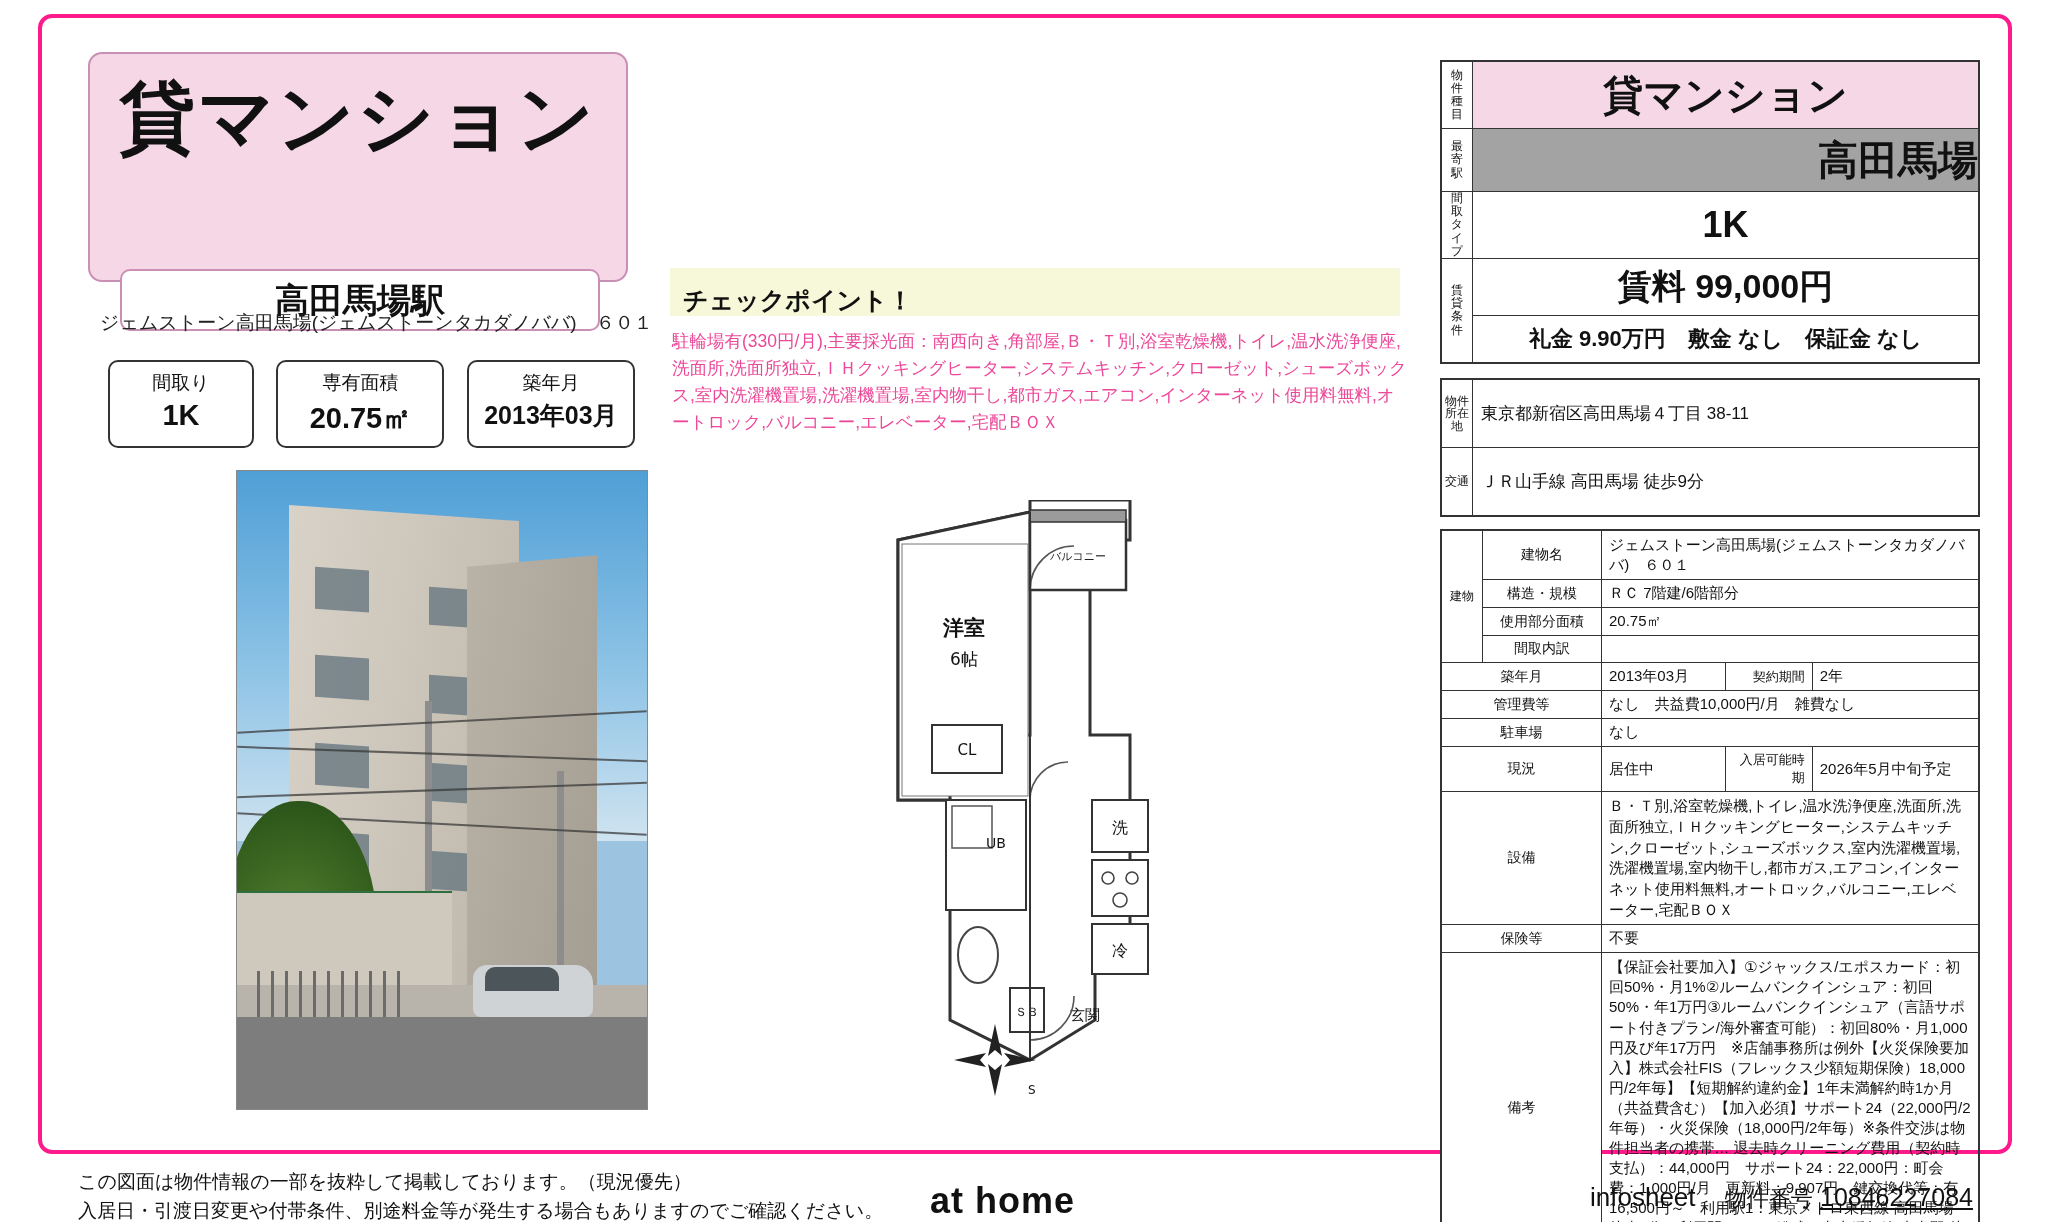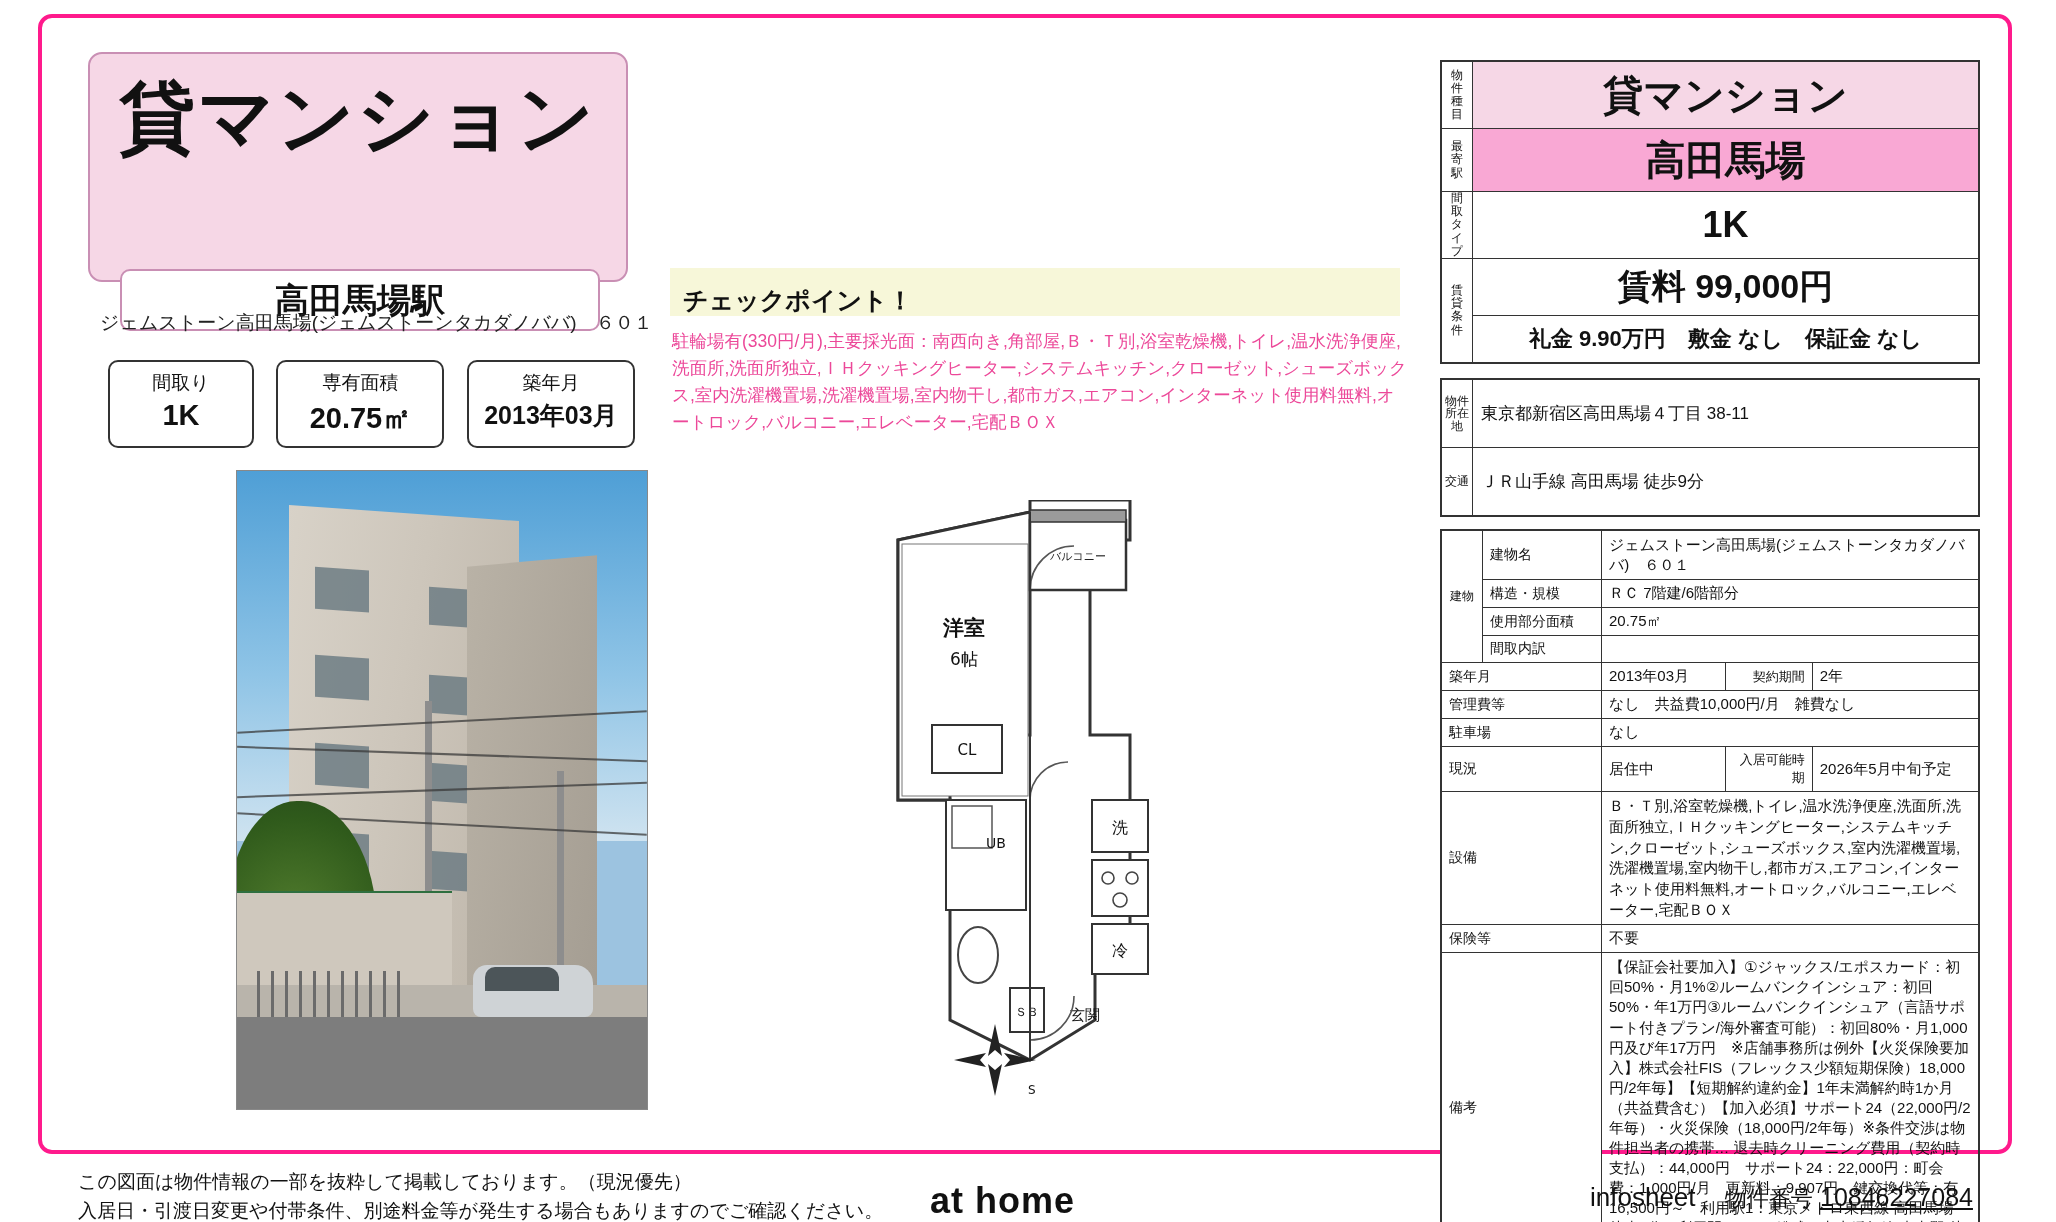--- a/index.html
+++ b/index.html
@@ -120,32 +120,32 @@
   }
   table{border-collapse:collapse;}
   .t1{width:540px;border:2px solid #333;}
   .t1 td{border:1px solid #333;padding:0;vertical-align:middle;}
   .vlabel{
     width:30px;text-align:center;font-size:12px;line-height:1.1;
     padding:4px 2px;background:#fff;
   }
   .vlabel span{display:block;}
   .cellpink{background:#f6d7e6;text-align:center;font-size:40px;font-weight:bold;height:66px;}
-  .cellyellow{background:#f9a8d4;text-align:center;font-size:40px;font-weight:bold;height:62px;}
+  .cellyellow{background:#a3a3a3;text-align:right;font-size:40px;font-weight:bold;height:62px;}
   .cellplain{text-align:center;font-size:36px;font-weight:bold;height:54px;}
   .cellrent{text-align:center;font-size:34px;font-weight:bold;height:56px;}
   .cellcond{text-align:center;font-size:22px;font-weight:bold;height:46px;}
 
   .t2{width:540px;border:2px solid #333;margin-top:14px;}
   .t2 td{border:1px solid #333;padding:22px 8px;font-size:17px;}
   .t2 .vl{width:26px;text-align:center;font-size:12px;line-height:1.05;padding:3px 2px;margin-top:30px;}
 
   .t3{width:540px;border:2px solid #333;margin-top:12px;}
   .t3 td{border:1px solid #333;padding:4px 7px;font-size:15px;}
-  .t3 .lab{width:104px;font-size:14px;background:#fff;}
+  .t3 .lab{width:104px;text-align:center;font-size:14px;background:#fff;}
   .t3 .lab2{width:72px;text-align:right;font-size:13px;}
   .t3 .vl{width:26px;text-align:center;font-size:12px;line-height:1.05;}
   .tiny{font-size:12.4px;line-height:1.34;}
   .eq{font-size:13px;line-height:1.38;}
 
   
   .footer-note{
     position:absolute;left:78px;top:1168px;width:900px;font-size:19px;line-height:1.5;
   }
   .athome{

